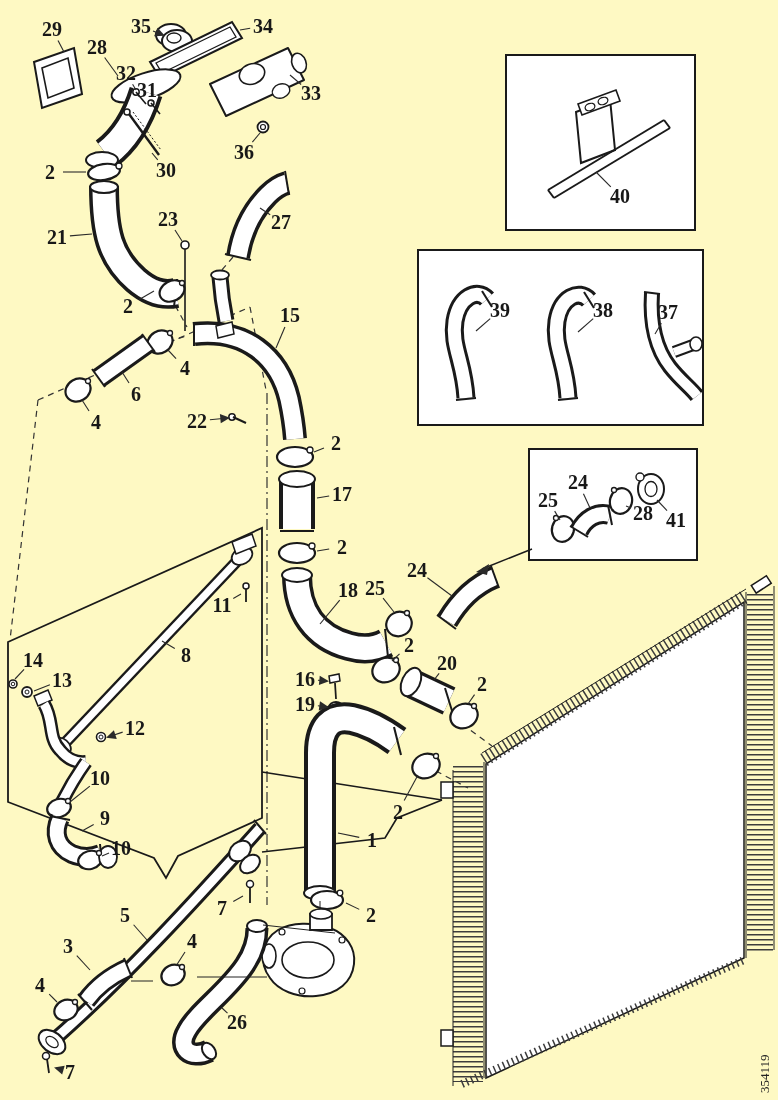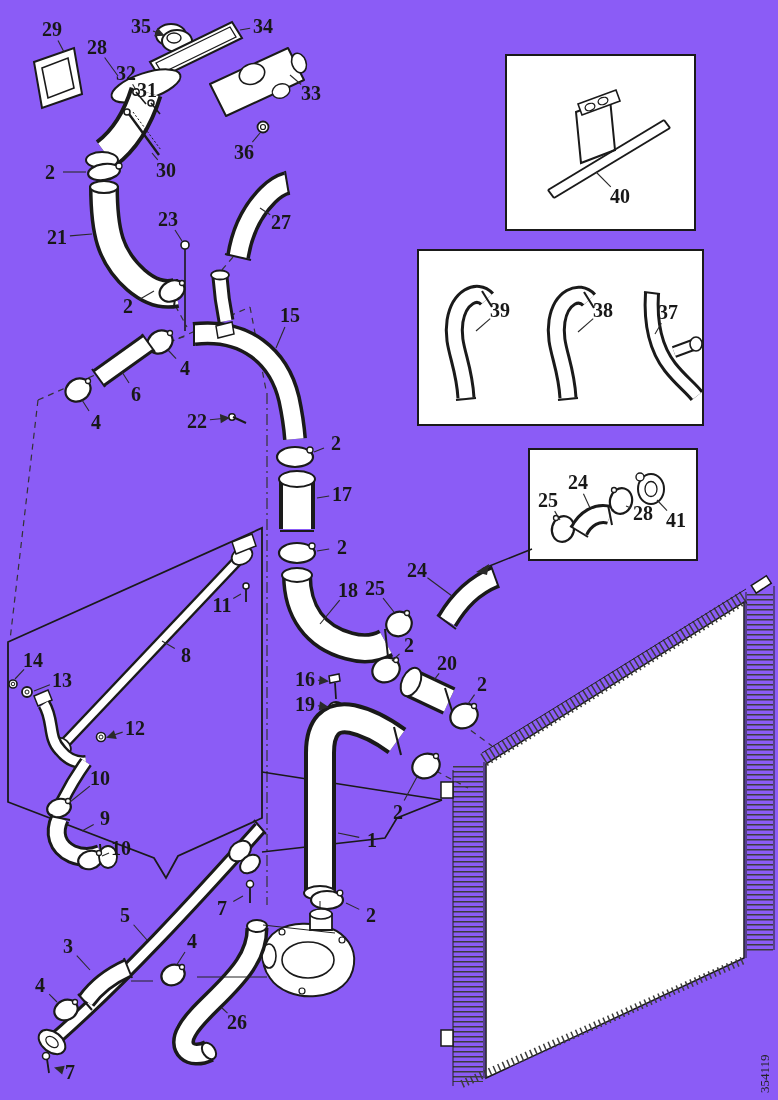--- a/index.html
+++ b/index.html
@@ -1,16 +1,16 @@
 <!DOCTYPE html>
 <html><head>
 <meta charset="utf-8">
 <style>
   html,body{margin:0;padding:0;background:#ffffff;}
-  .page{position:relative;width:778px;height:1100px;background:#8b5cf6;overflow:hidden;}
+  .page{position:relative;width:778px;height:1100px;background:#fef9c3;overflow:hidden;}
   svg{display:block;}
   .callout{font:700 20px "Liberation Serif", serif;fill:#181818;text-anchor:middle;}
   .dwgnum{font:400 13px "Liberation Serif", serif;fill:#222;}
   .leader{stroke:#2a2a2a;stroke-width:1.1;fill:none;}
   .ahead{fill:#2a2a2a;stroke:none;}
   .ink{stroke:#1a1a1a;fill:none;}
   .fw{fill:#ffffff;stroke:#1a1a1a;}
   .to{fill:none;stroke:#1a1a1a;}
   .ti{fill:none;stroke:#ffffff;}
   .dash{stroke:#333;stroke-width:1.2;fill:none;stroke-dasharray:6 5;}

